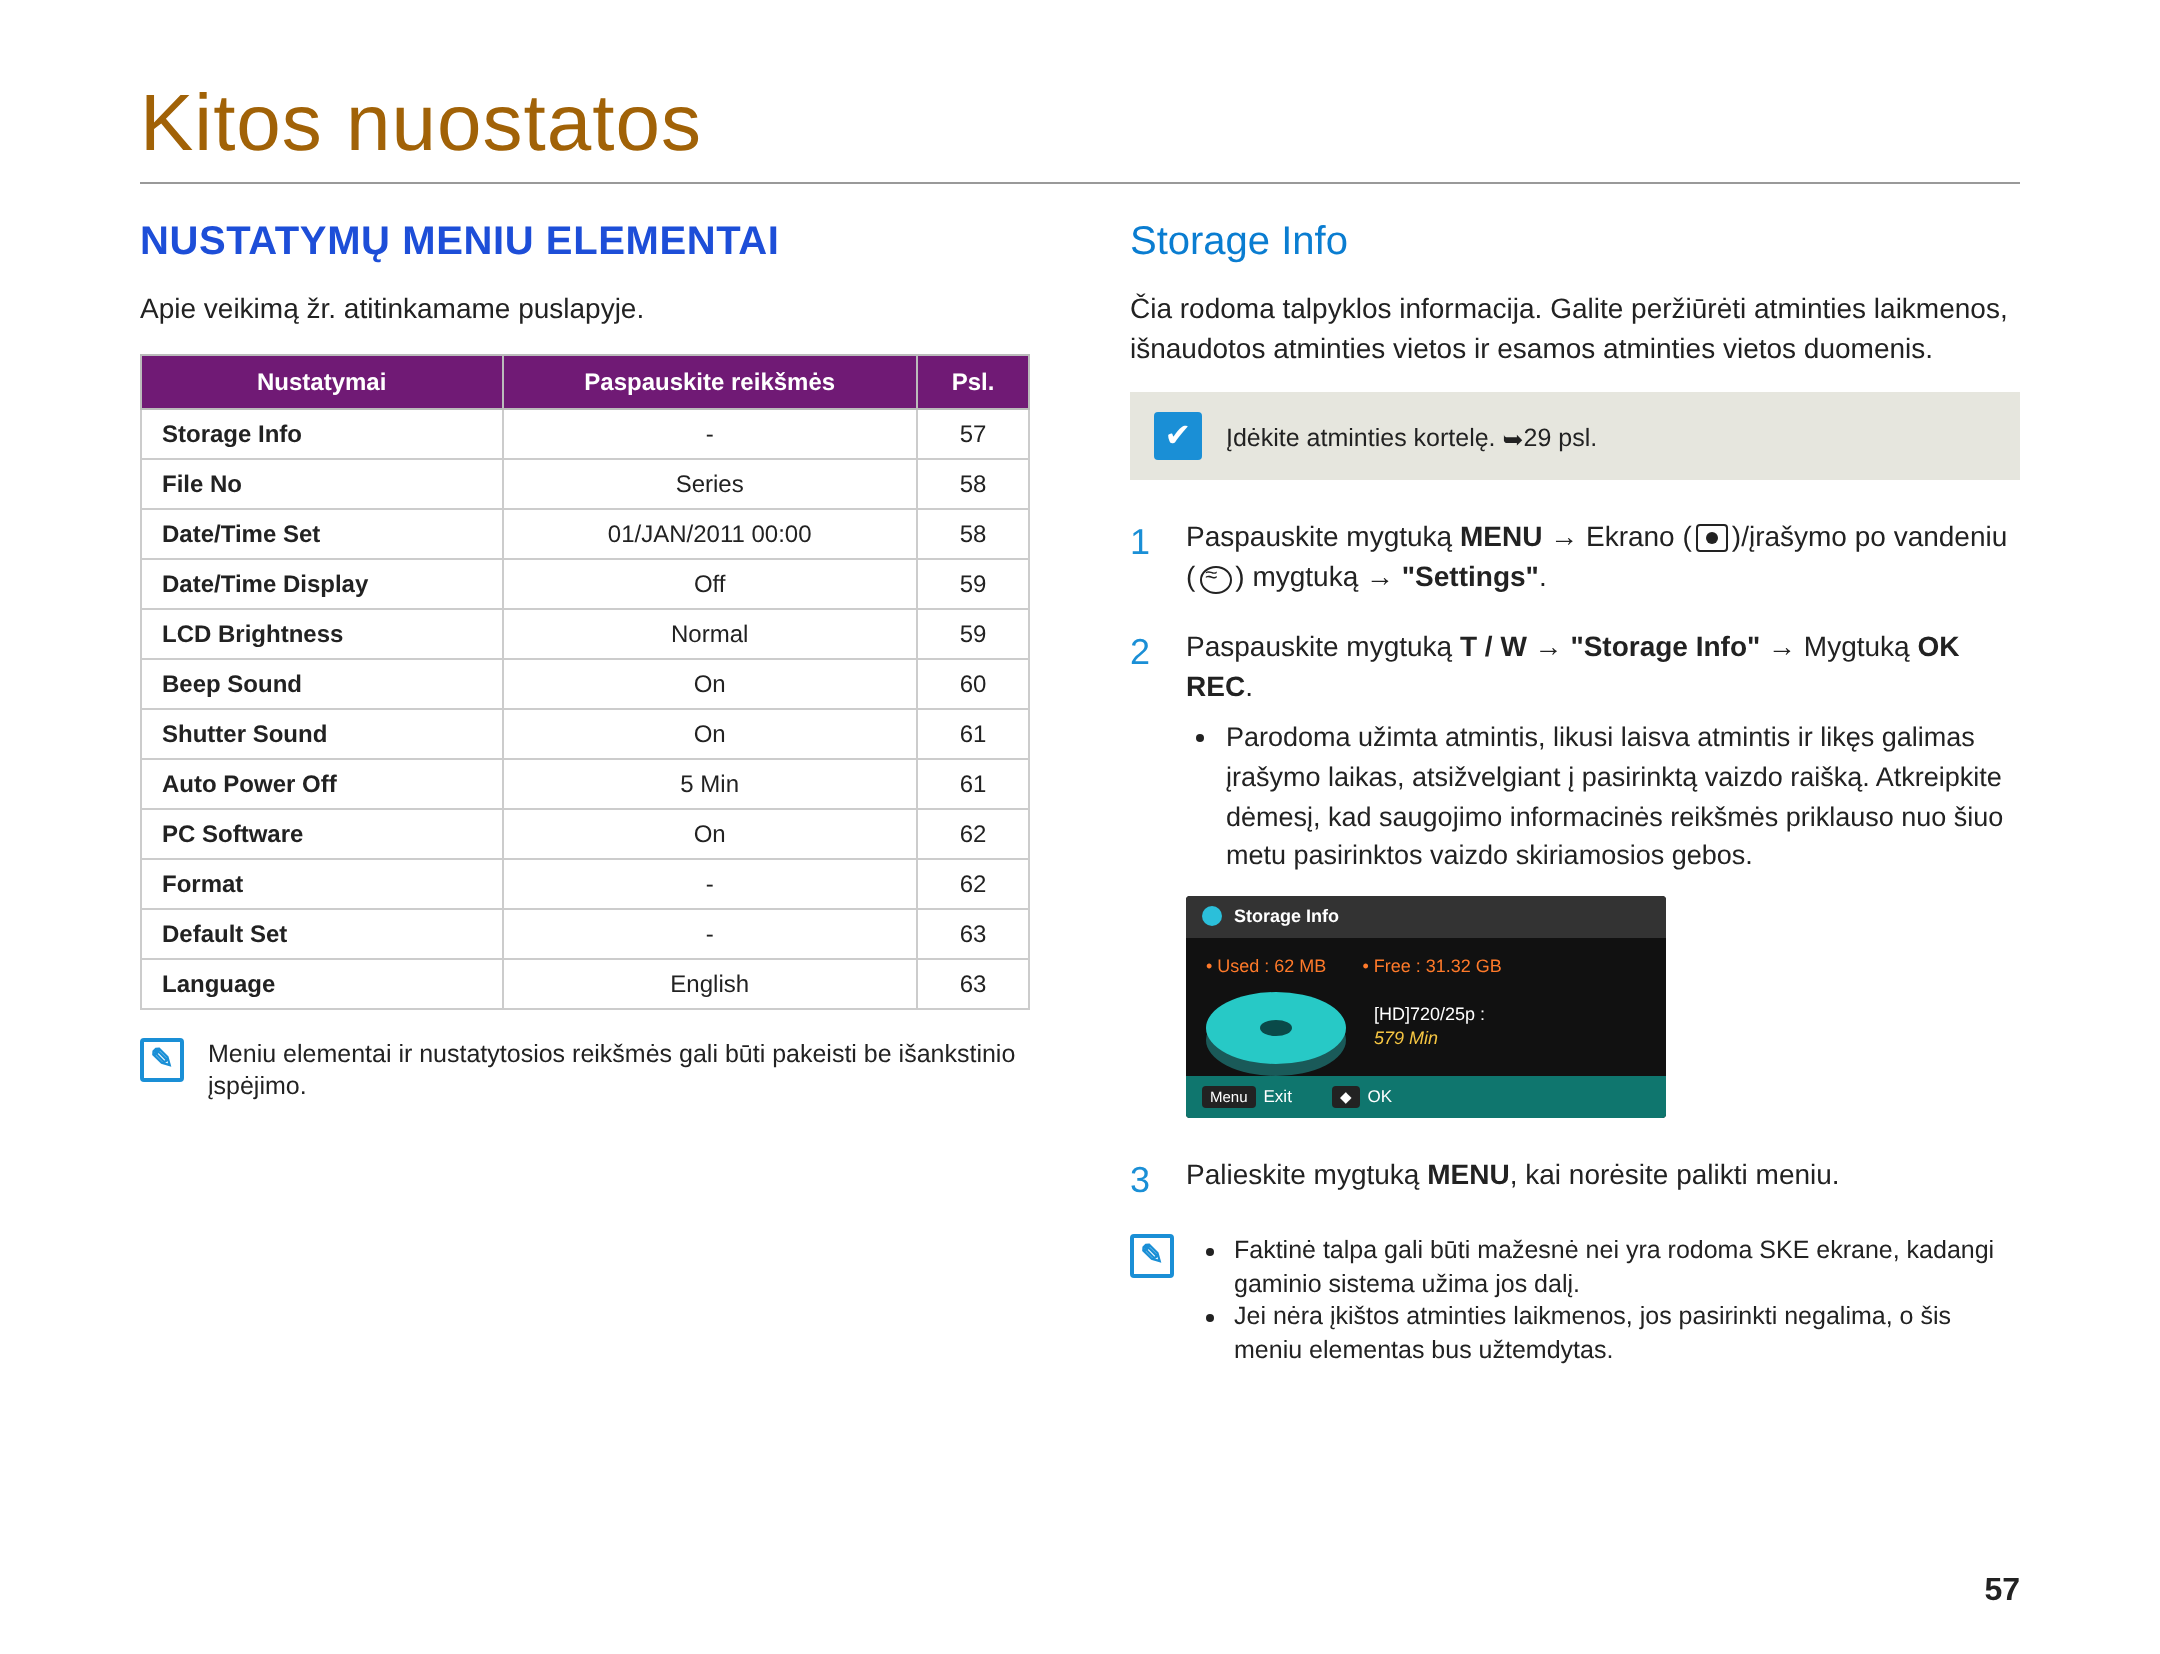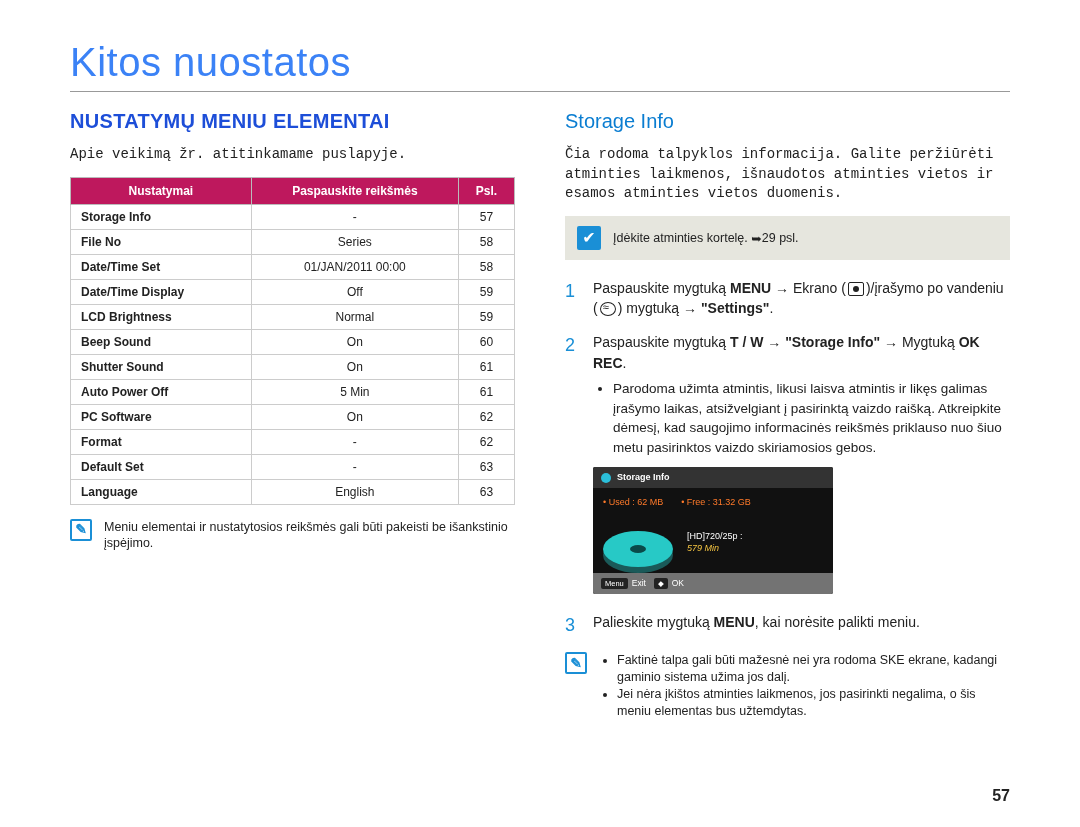--- a/index.html
+++ b/index.html
@@ -8,21 +8,21 @@
     color: #222;
     background: #fff;
     width: 1080px;
     height: 827px;
     position: relative;
     padding: 40px 70px 30px 70px;
   }
   .page-title {
     font-size: 40px;
     font-weight: 300;
-    color: #3b82f6;
+    color: #a16207;
     border-bottom: 1px solid #999;
     padding-bottom: 6px;
     margin-bottom: 18px;
     letter-spacing: .5px;
   }
   .columns {
     display: flex;
     gap: 50px;
   }
   .col { flex: 1; min-width: 0; }
@@ -36,30 +36,29 @@
     color: #1d4ed8;
     font-size: 20px;
     text-transform: uppercase;
     margin-bottom: 12px;
     letter-spacing: .3px;
   }
   .body-text {
     font-size: 14px;
     line-height: 1.4;
     margin-bottom: 12px;
-    font-family: Liberation Mono, monospace;
   }
   table.settings {
     width: 100%;
     border-collapse: collapse;
     font-size: 12px;
     margin-bottom: 14px;
   }
   table.settings th {
-    background: #be185d;
+    background: #701a75;
     color: #fff;
     font-weight: bold;
     padding: 6px 8px;
     border: 1px solid #bbb;
     text-align: center;
   }
   table.settings td {
     border: 1px solid #ccc;
     padding: 5px 10px;
   }
@@ -132,44 +131,44 @@
     background: #333;
     padding: 4px 8px;
     display: flex; align-items: center; gap: 6px;
     font-weight: bold;
   }
   .ui-panel .hdr .dot {
     width: 10px; height: 10px; border-radius: 50%;
     background: #2bbfda;
   }
   .ui-panel .body { padding: 8px 10px 6px 10px; }
-  .ui-panel .stats { display: flex; gap: 18px; margin-bottom: 22px; }
+  .ui-panel .stats { display: flex; gap: 18px; margin-bottom: 6px; }
   .ui-panel .stats span.used { color: #ff7a2a; }
   .ui-panel .stats span.free { color: #ff7a2a; }
-  .ui-panel .diskarea { display: flex; gap: 14px; align-items: flex-start; }
+  .ui-panel .diskarea { display: flex; gap: 14px; align-items: center; }
   .disk {
     width: 70px; height: 36px;
     background: #27c9c6;
     border-radius: 50%;
     position: relative;
     box-shadow: 0 6px 0 rgba(39,201,198,.4);
   }
   .disk::after {
     content: '';
     position: absolute;
     width: 16px; height: 8px;
     background: #0a4a49;
     border-radius: 50%;
     top: 14px; left: 27px;
   }
   .ui-panel .right-info { font-size: 9px; line-height: 1.3; }
   .ui-panel .right-info .yl { color: #f5c542; font-style: italic; }
   .ui-panel .ftr {
-    background: #737373; padding: 4px 8px;
-    display: flex; gap: 8px;
+    background: #0f766e; padding: 4px 8px;
+    display: flex; gap: 20px;
     font-size: 8.5px;
   }
   .ui-panel .ftr .btn {
     background: #222; padding: 1px 4px; border-radius: 2px; margin-right: 4px;
     font-size: 7.5px;
   }
   .small-icon-inline {
     display: inline-flex;
     vertical-align: middle;
     width: 16px; height: 14px;

